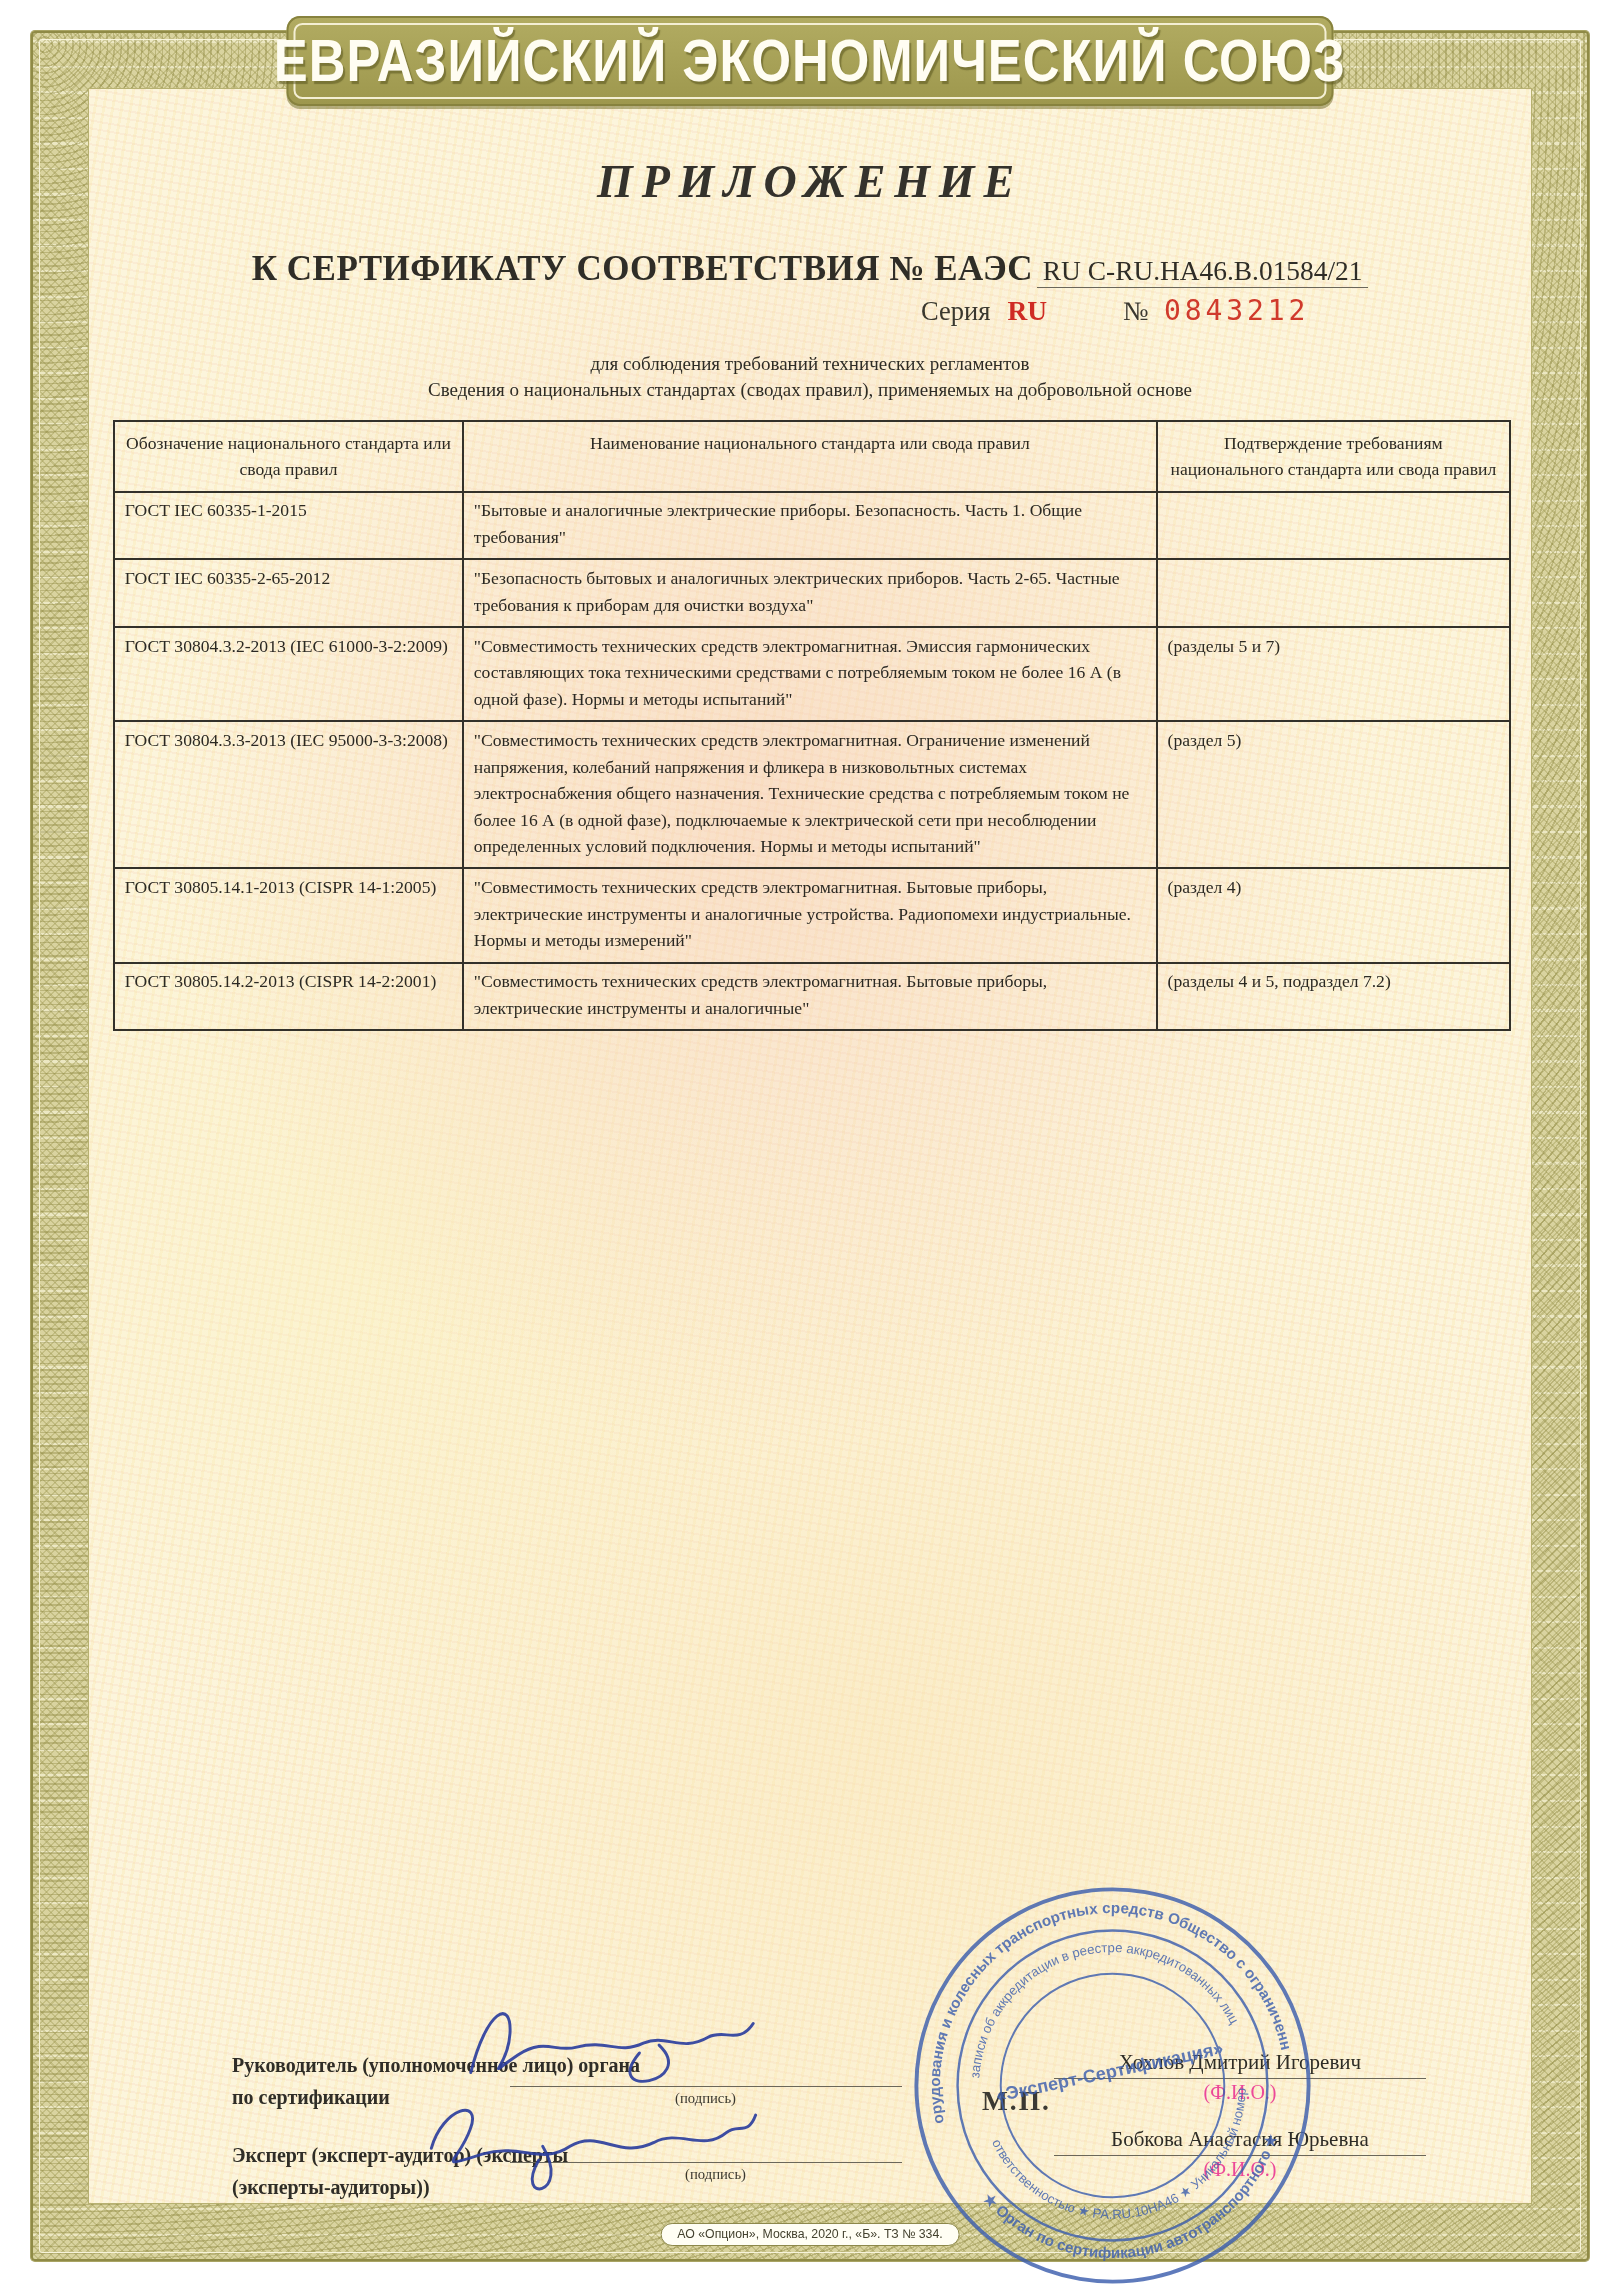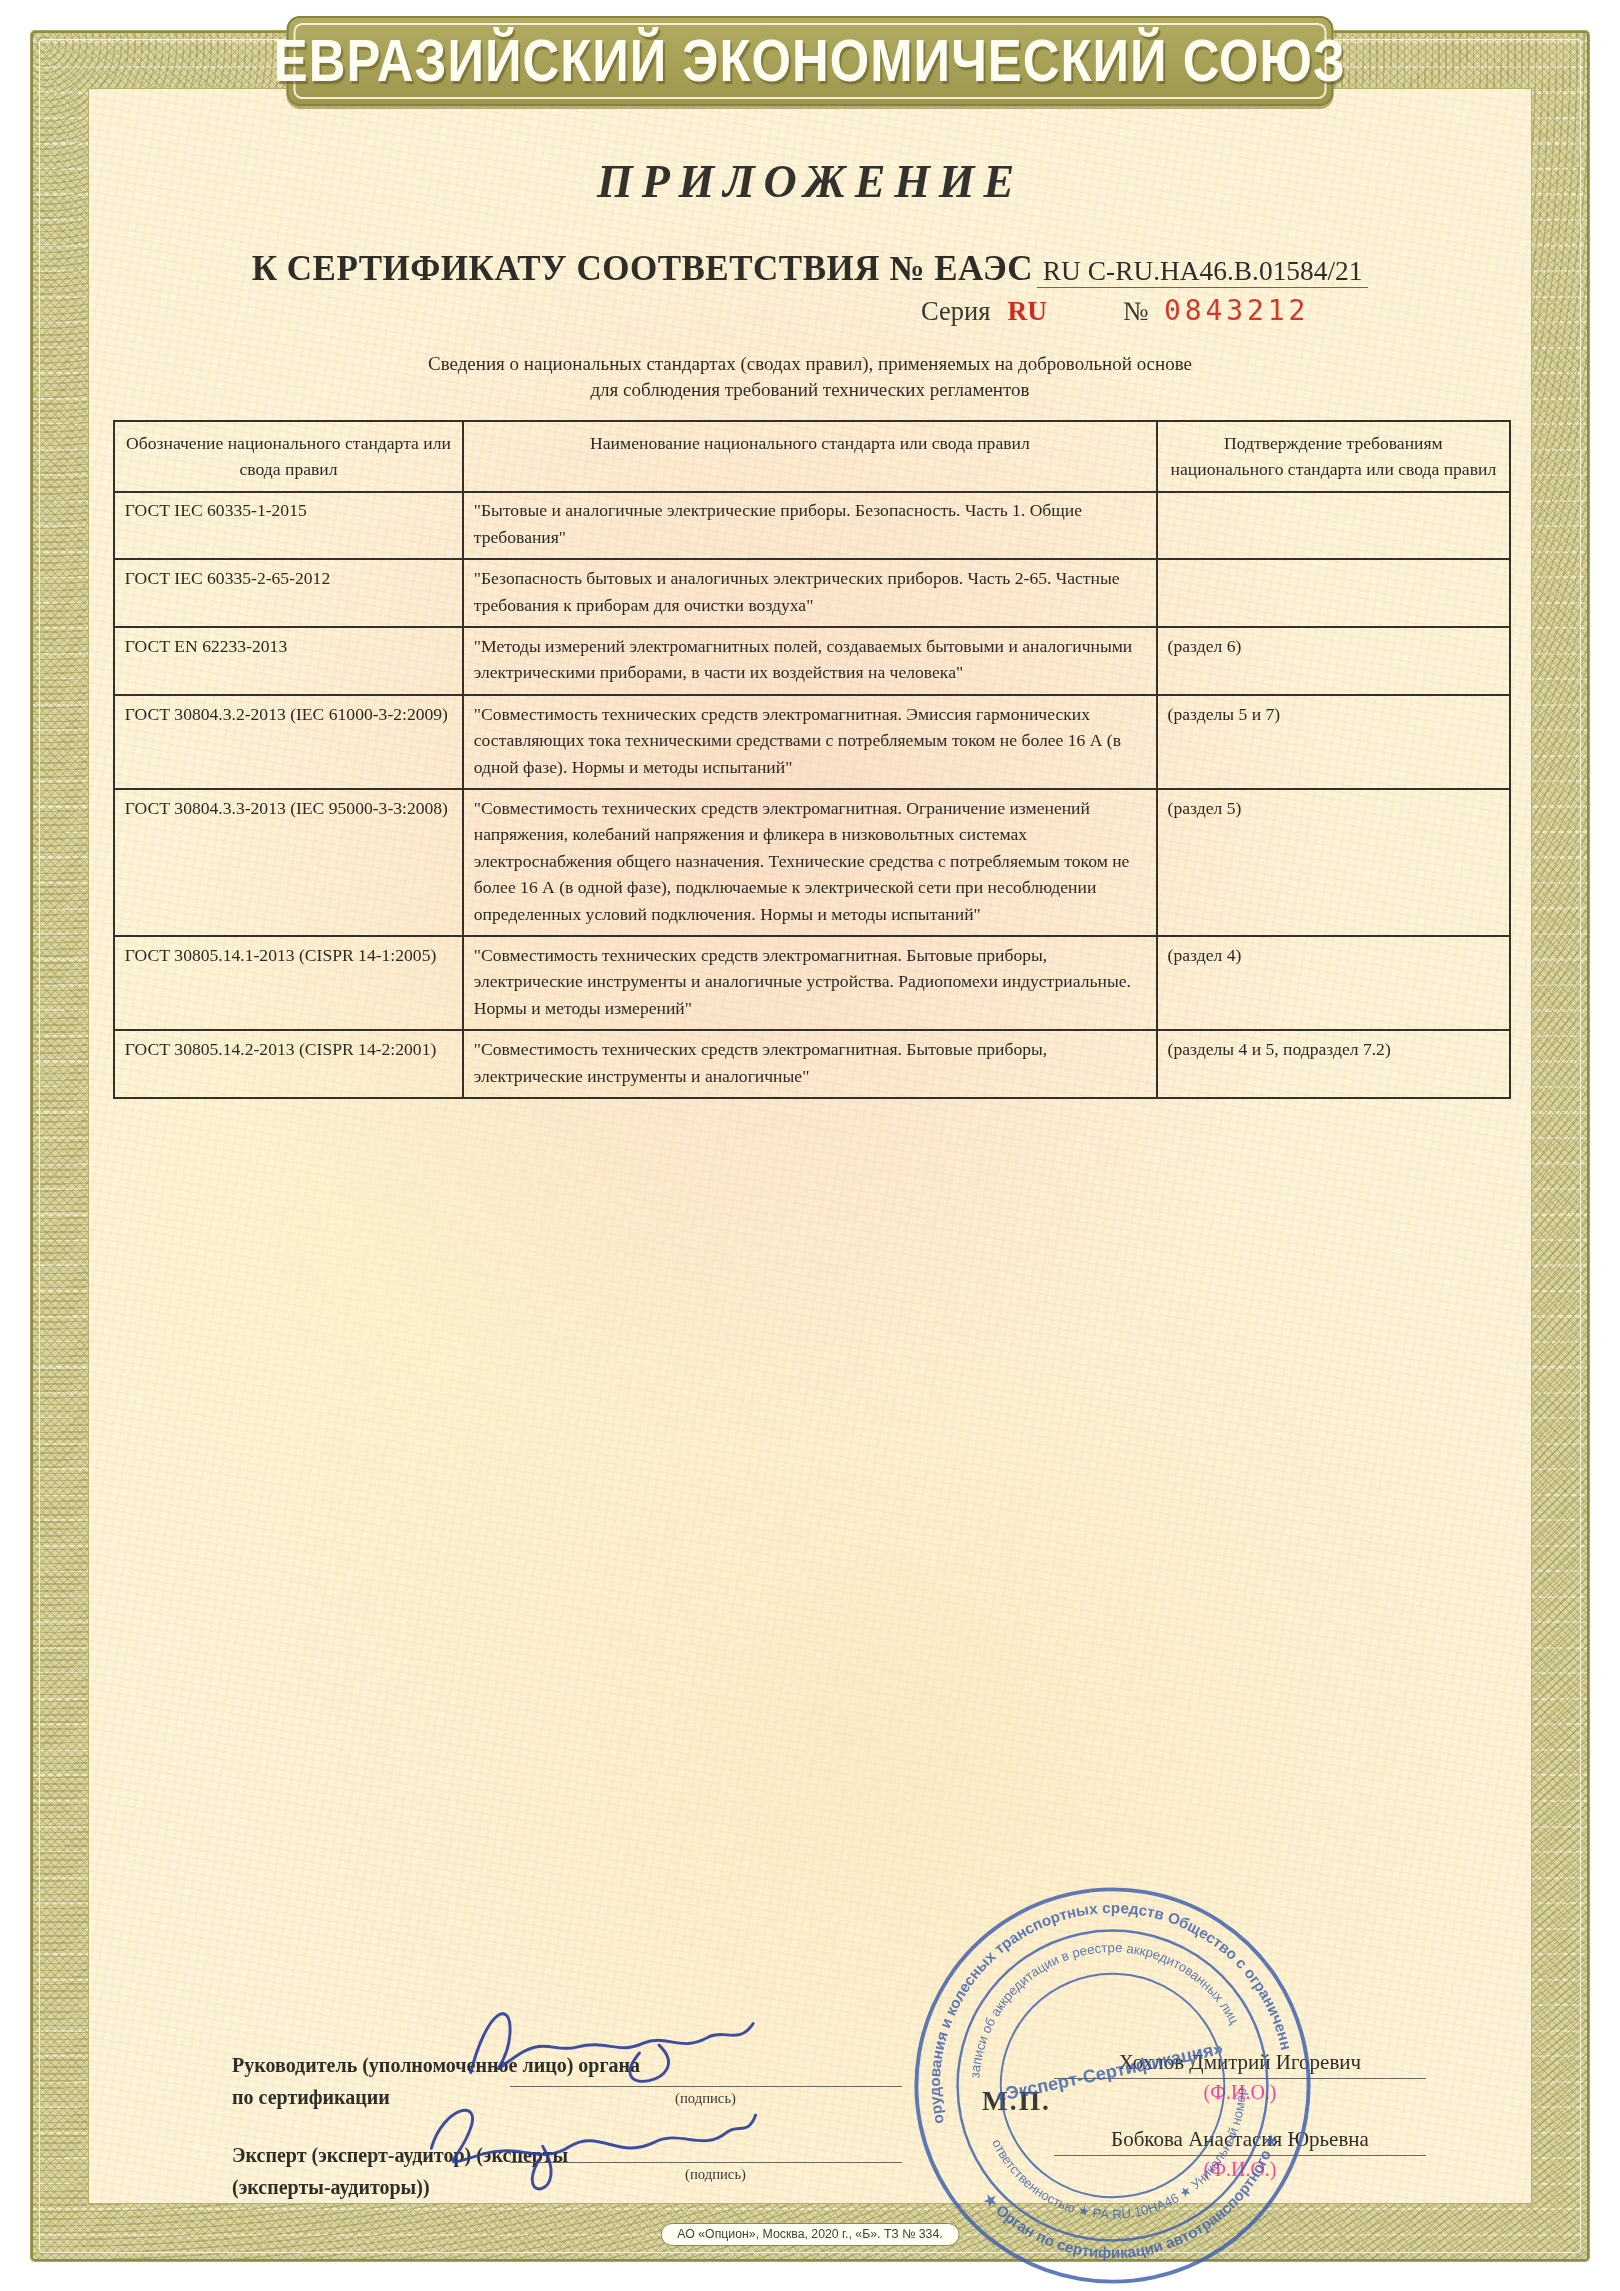--- a/index.html
+++ b/index.html
@@ -145,22 +145,22 @@
   </div>
 
   <div class="series-line">
     <span>Серия</span>
     <span class="series-value">RU</span>
     <span class="number-sign">№</span>
     <span class="blank-number">0843212</span>
   </div>
 
   <div class="intro">
+    <div>для соблюдения требований технических регламентов</div>
     <div>Сведения о национальных стандартах (сводах правил), применяемых на добровольной основе</div>
-    <div>для соблюдения требований технических регламентов</div>
   </div>
 
   <table class="standards">
     <colgroup>
         <col class="c1">
         <col class="c2">
         <col class="c3">
       </colgroup>
     <thead>
       <tr>
@@ -172,25 +172,20 @@
     <tbody>
       <tr>
         <td>ГОСТ IEC 60335-1-2015</td>
         <td>"Бытовые и аналогичные электрические приборы. Безопасность. Часть 1. Общие требования"</td>
         <td></td>
       </tr>
       <tr>
         <td>ГОСТ IEC 60335-2-65-2012</td>
         <td>"Безопасность бытовых и аналогичных электрических приборов. Часть 2-65. Частные требования к приборам для очистки воздуха"</td>
         <td></td>
-      </tr>
-      <tr>
-        <td>ГОСТ EN 62233-2013</td>
-        <td>"Методы измерений электромагнитных полей, создаваемых бытовыми и аналогичными электрическими приборами, в части их воздействия на человека"</td>
-        <td>(раздел 6)</td>
       </tr>
       <tr>
         <td>ГОСТ 30804.3.2-2013 (IEC 61000-3-2:2009)</td>
         <td>"Совместимость технических средств электромагнитная. Эмиссия гармонических составляющих тока техническими средствами с потребляемым током не более 16 А (в одной фазе). Нормы и методы испытаний"</td>
         <td>(разделы 5 и 7)</td>
       </tr>
       <tr>
         <td>ГОСТ 30804.3.3-2013 (IEC 95000-3-3:2008)</td>
         <td>"Совместимость технических средств электромагнитная. Ограничение изменений напряжения, колебаний напряжения и фликера в низковольтных системах электроснабжения общего назначения. Технические средства с потребляемым током не более 16 А (в одной фазе), подключаемые к электрической сети при несоблюдении определенных условий подключения. Нормы и методы испытаний"</td>
         <td>(раздел 5)</td>

